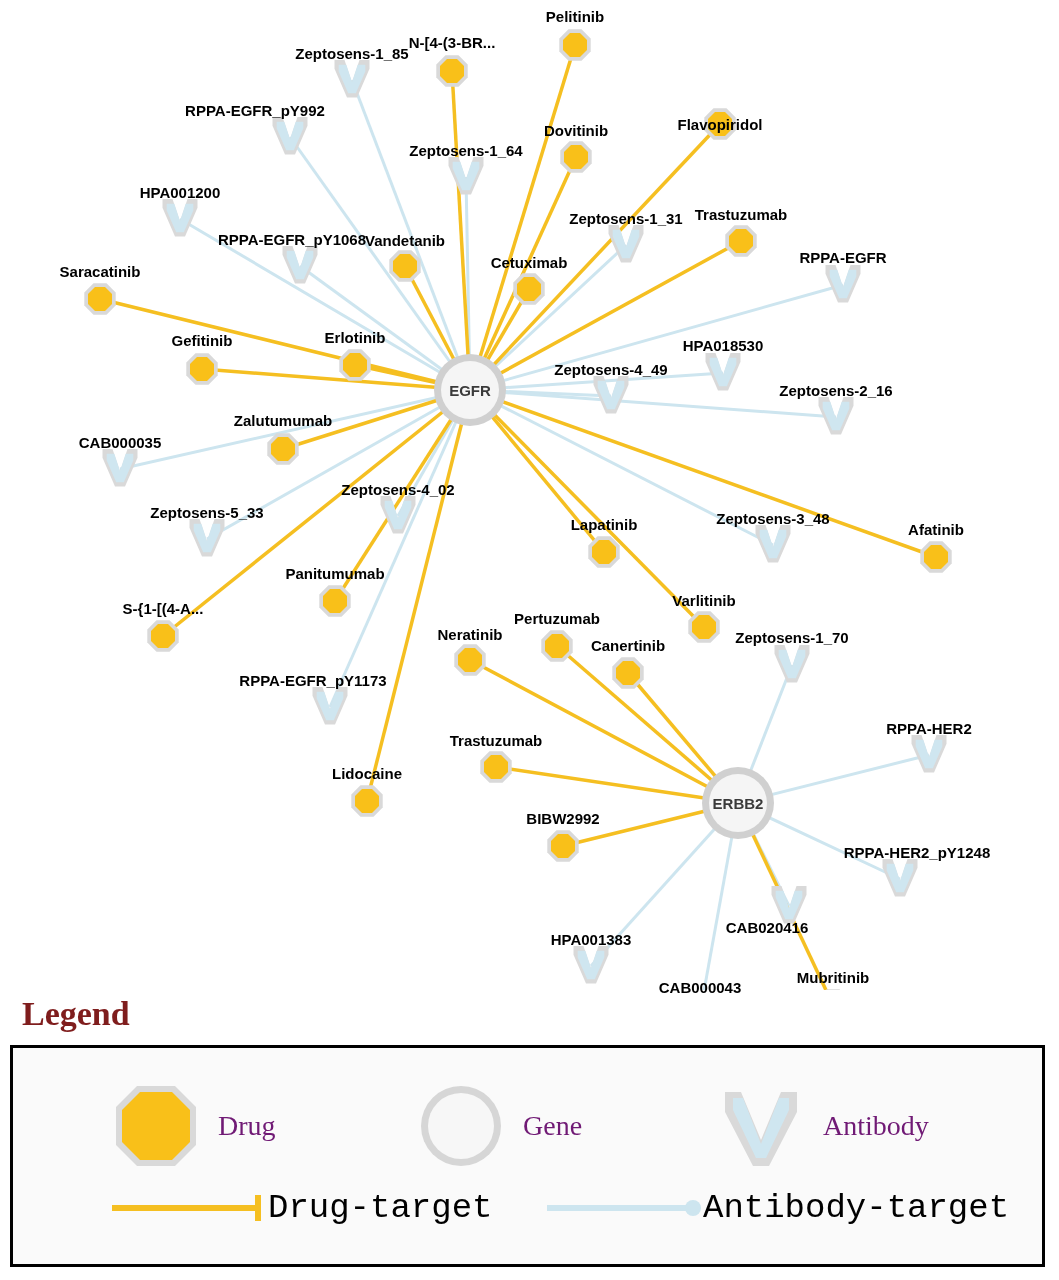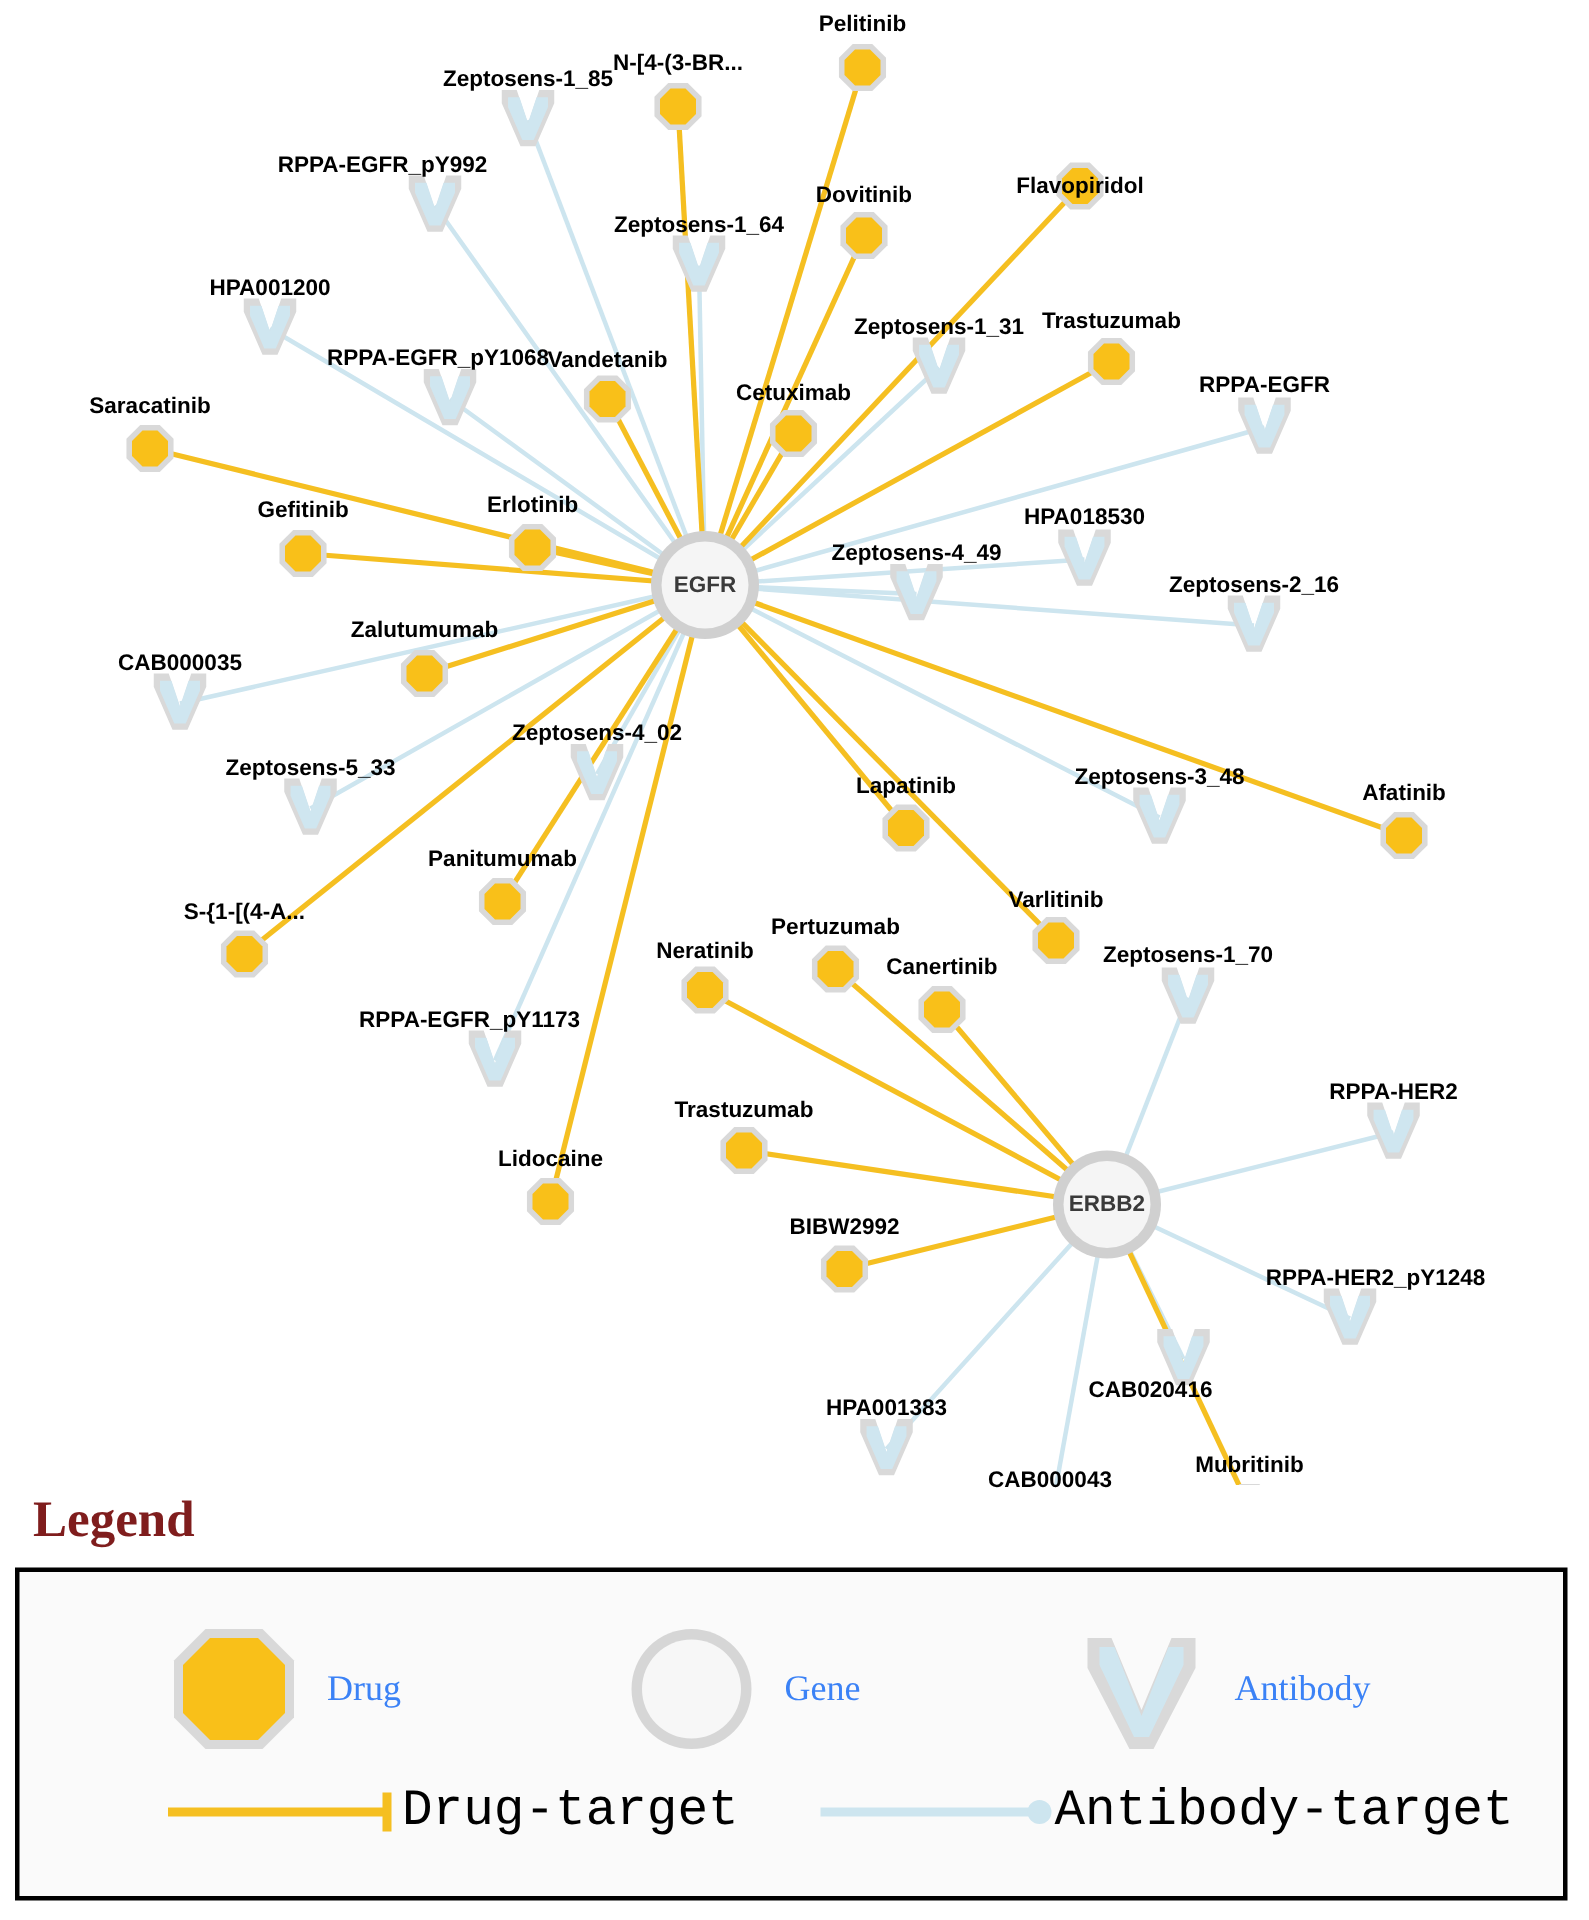--- a/index.html
+++ b/index.html
@@ -44,21 +44,21 @@
     box-sizing:border-box;
   }
   .legend-row1{
     position:absolute;left:0;top:20px;width:100%;height:100px;
   }
   .legend-item{
     position:absolute;display:flex;align-items:center;
   }
   .legend-text{
     font-family:"Liberation Serif", serif;
-    font-size:24px;color:#3b82f6;margin-left:14px;
+    font-size:28px;color:#701a75;margin-left:14px;
   }
   .legend-row2{
     position:absolute;left:0;top:140px;width:100%;height:70px;
   }
   .legend-line-text{
     font-family:Liberation Mono, monospace;
     font-size:34px;color:#000;
   }
 </style>
 </head>

